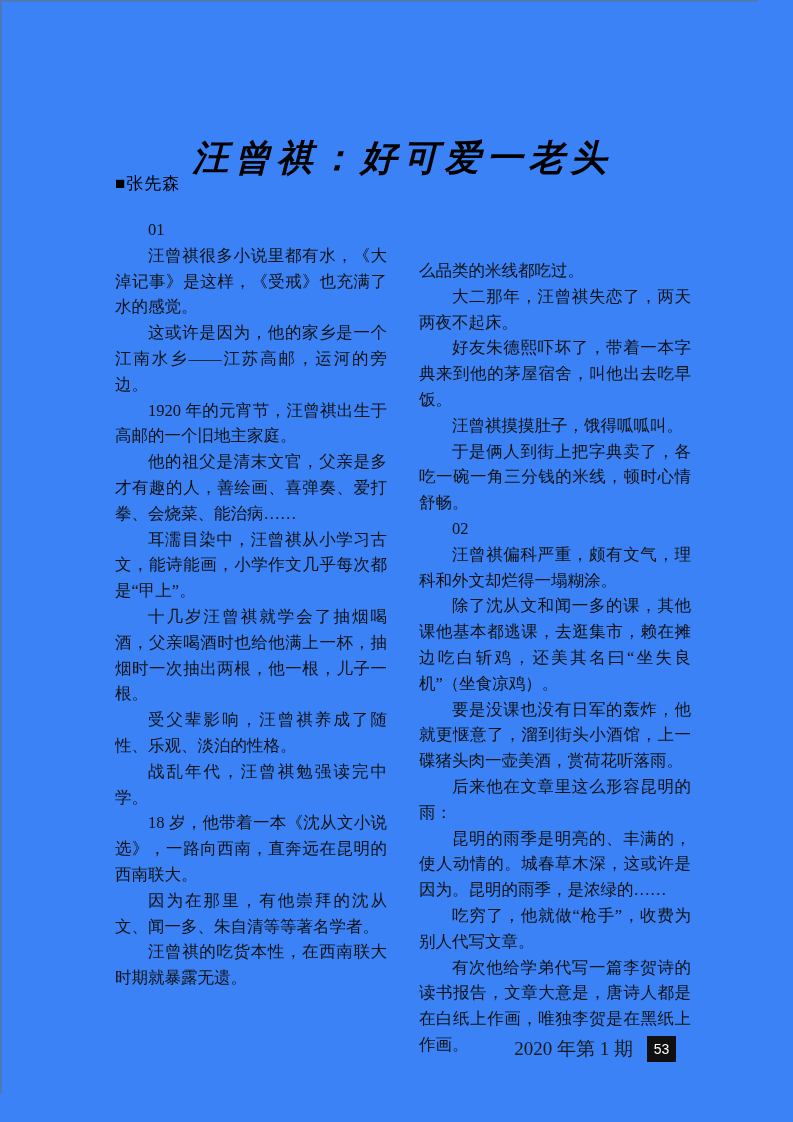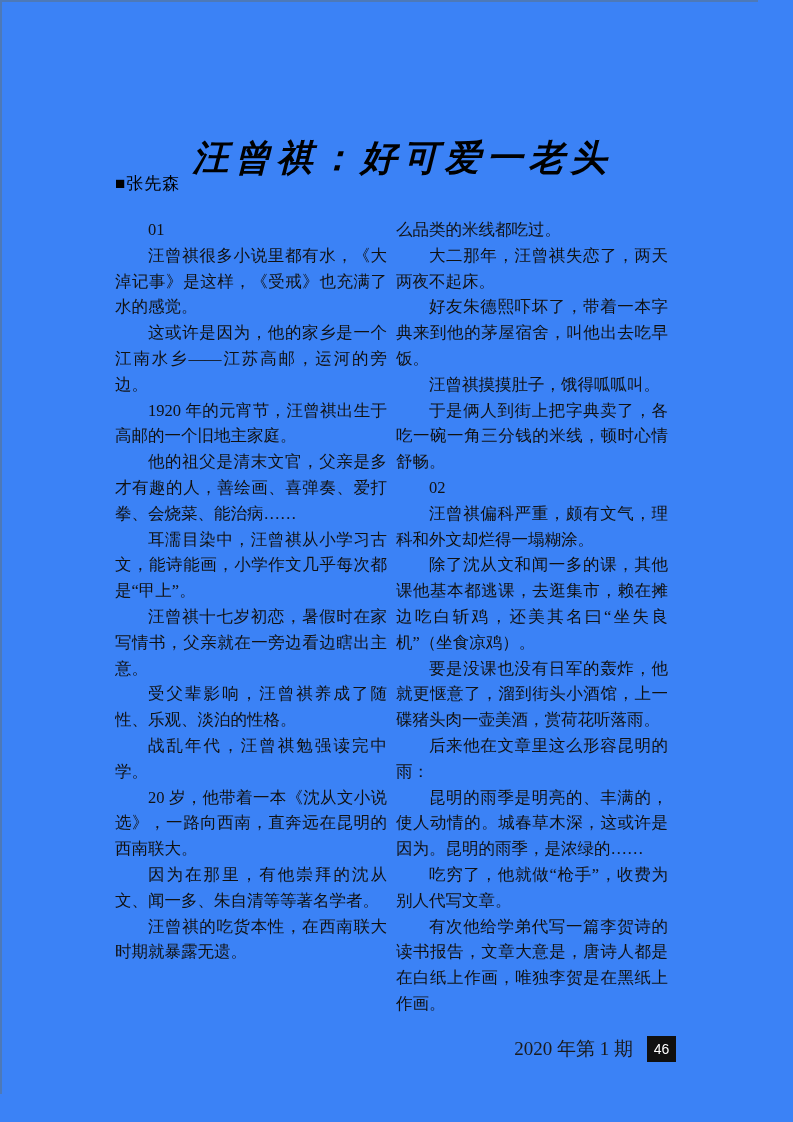--- a/index.html
+++ b/index.html
@@ -53,21 +53,21 @@
     top: 217px;
     width: 272px;
     height: 810px;
     font-size: 16.5px;
     line-height: 25.8px;
     color: #111111;
     text-align: justify;
     overflow: hidden;
   }
   .column-left  { left: 115px; }
-  .column-right { left: 396px; }
+  .column-right { left: 419px; margin-top: 41px; }
   .para {
     margin: 0;
     text-indent: 2em;
   }
   .para.no-indent { text-indent: 0; }
   .para.section-num { text-indent: 2em; }
   .footer {
     position: absolute;
     top: 1036px;
     left: 400px;
@@ -105,24 +105,24 @@
   <h1 class="title">汪曾祺：好可爱一老头</h1>
   <div class="author">■张先森</div>
 
   <div class="column column-left" id="col-left">
       <p class="para section-num">01</p>
       <p class="para">汪曾祺很多小说里都有水，《大淖记事》是这样，《受戒》也充满了水的感觉。</p>
       <p class="para">这或许是因为，他的家乡是一个江南水乡——江苏高邮，运河的旁边。</p>
       <p class="para">1920 年的元宵节，汪曾祺出生于高邮的一个旧地主家庭。</p>
       <p class="para">他的祖父是清末文官，父亲是多才有趣的人，善绘画、喜弹奏、爱打拳、会烧菜、能治病……</p>
       <p class="para">耳濡目染中，汪曾祺从小学习古文，能诗能画，小学作文几乎每次都是“甲上”。</p>
-      <p class="para">汪曾祺十七岁初恋，暑假时在家写情书，父亲就在一旁边看边瞎出主意。</p>
+      <p class="para">十几岁汪曾祺就学会了抽烟喝酒，父亲喝酒时也给他满上一杯，抽烟时一次抽出两根，他一根，儿子一根。</p>
       <p class="para">受父辈影响，汪曾祺养成了随性、乐观、淡泊的性格。</p>
       <p class="para">战乱年代，汪曾祺勉强读完中学。</p>
-      <p class="para">20 岁，他带着一本《沈从文小说选》，一路向西南，直奔远在昆明的西南联大。</p>
+      <p class="para">18 岁，他带着一本《沈从文小说选》，一路向西南，直奔远在昆明的西南联大。</p>
       <p class="para">因为在那里，有他崇拜的沈从文、闻一多、朱自清等等著名学者。</p>
       <p class="para">汪曾祺的吃货本性，在西南联大时期就暴露无遗。</p>
     </div>
   <div class="column column-right" id="col-right">
       <p class="para no-indent">么品类的米线都吃过。</p>
       <p class="para">大二那年，汪曾祺失恋了，两天两夜不起床。</p>
       <p class="para">好友朱德熙吓坏了，带着一本字典来到他的茅屋宿舍，叫他出去吃早饭。</p>
       <p class="para">汪曾祺摸摸肚子，饿得呱呱叫。</p>
       <p class="para">于是俩人到街上把字典卖了，各吃一碗一角三分钱的米线，顿时心情舒畅。</p>
       <p class="para section-num">02</p>
@@ -130,15 +130,15 @@
       <p class="para">除了沈从文和闻一多的课，其他课他基本都逃课，去逛集市，赖在摊边吃白斩鸡，还美其名曰“坐失良机”（坐食凉鸡）。</p>
       <p class="para">要是没课也没有日军的轰炸，他就更惬意了，溜到街头小酒馆，上一碟猪头肉一壶美酒，赏荷花听落雨。</p>
       <p class="para">后来他在文章里这么形容昆明的雨：</p>
       <p class="para">昆明的雨季是明亮的、丰满的，使人动情的。城春草木深，这或许是因为。昆明的雨季，是浓绿的……</p>
       <p class="para">吃穷了，他就做“枪手”，收费为别人代写文章。</p>
       <p class="para">有次他给学弟代写一篇李贺诗的读书报告，文章大意是，唐诗人都是在白纸上作画，唯独李贺是在黑纸上作画。</p>
     </div>
 
   <div class="footer">
     <span class="issue">2020 年第 1 期</span>
-    <span class="page-badge">46</span>
+    <span class="page-badge">53</span>
   </div>
 </div>
 
 </body></html>

